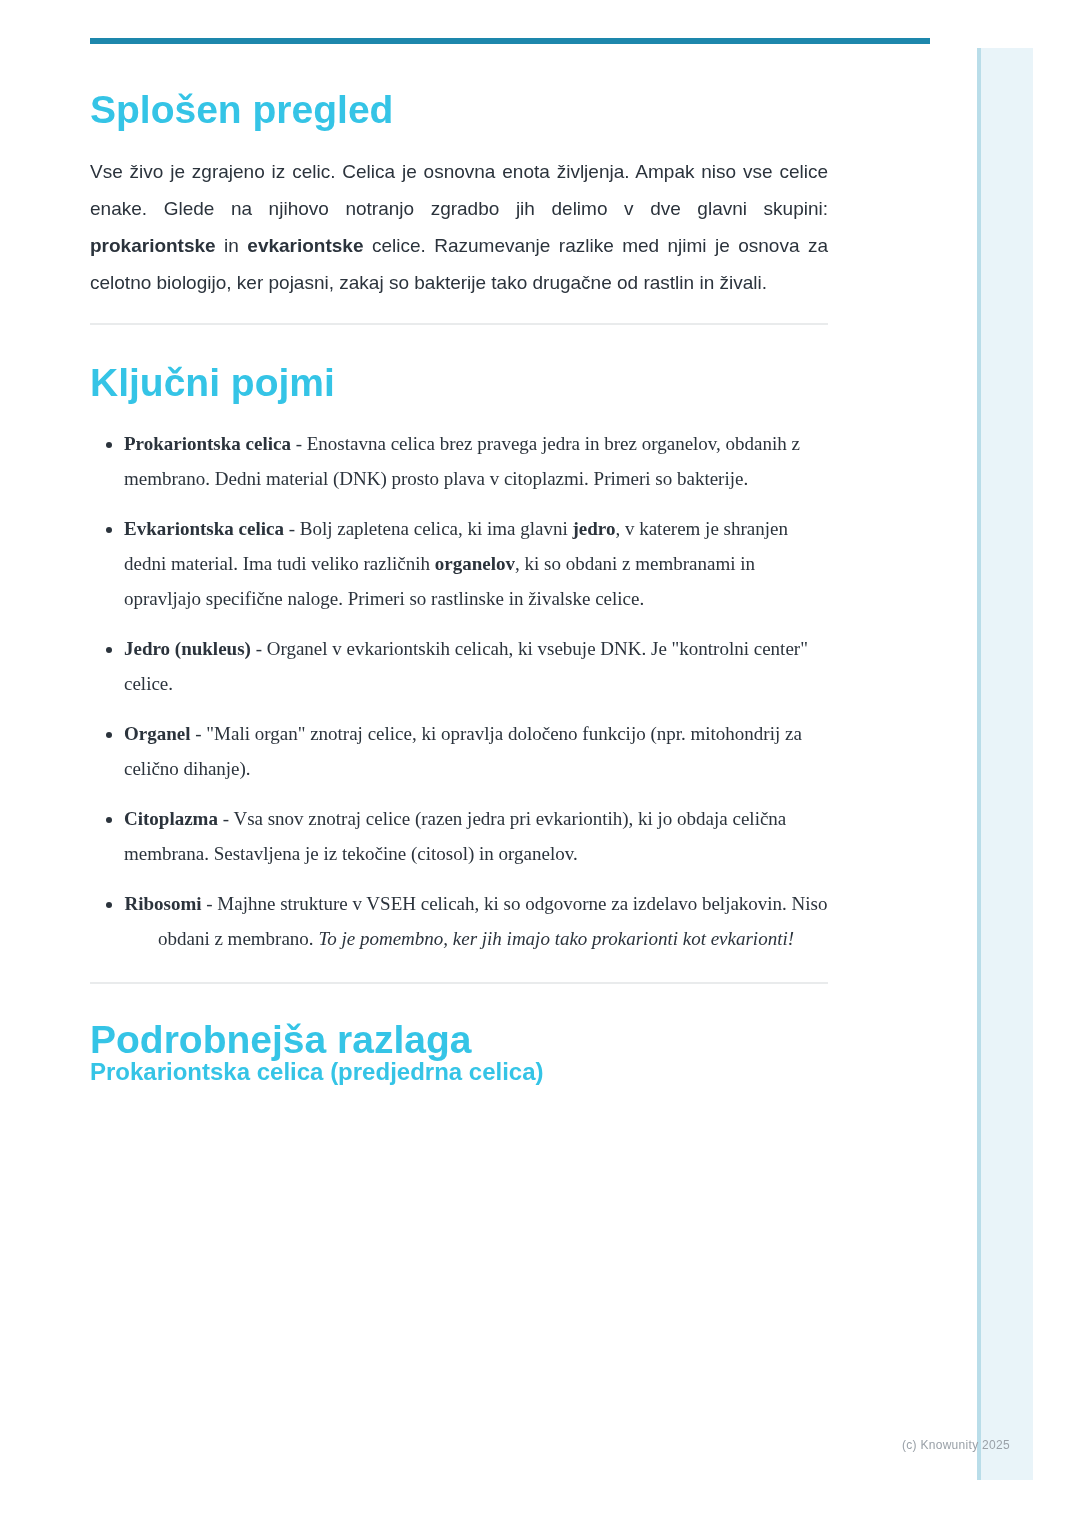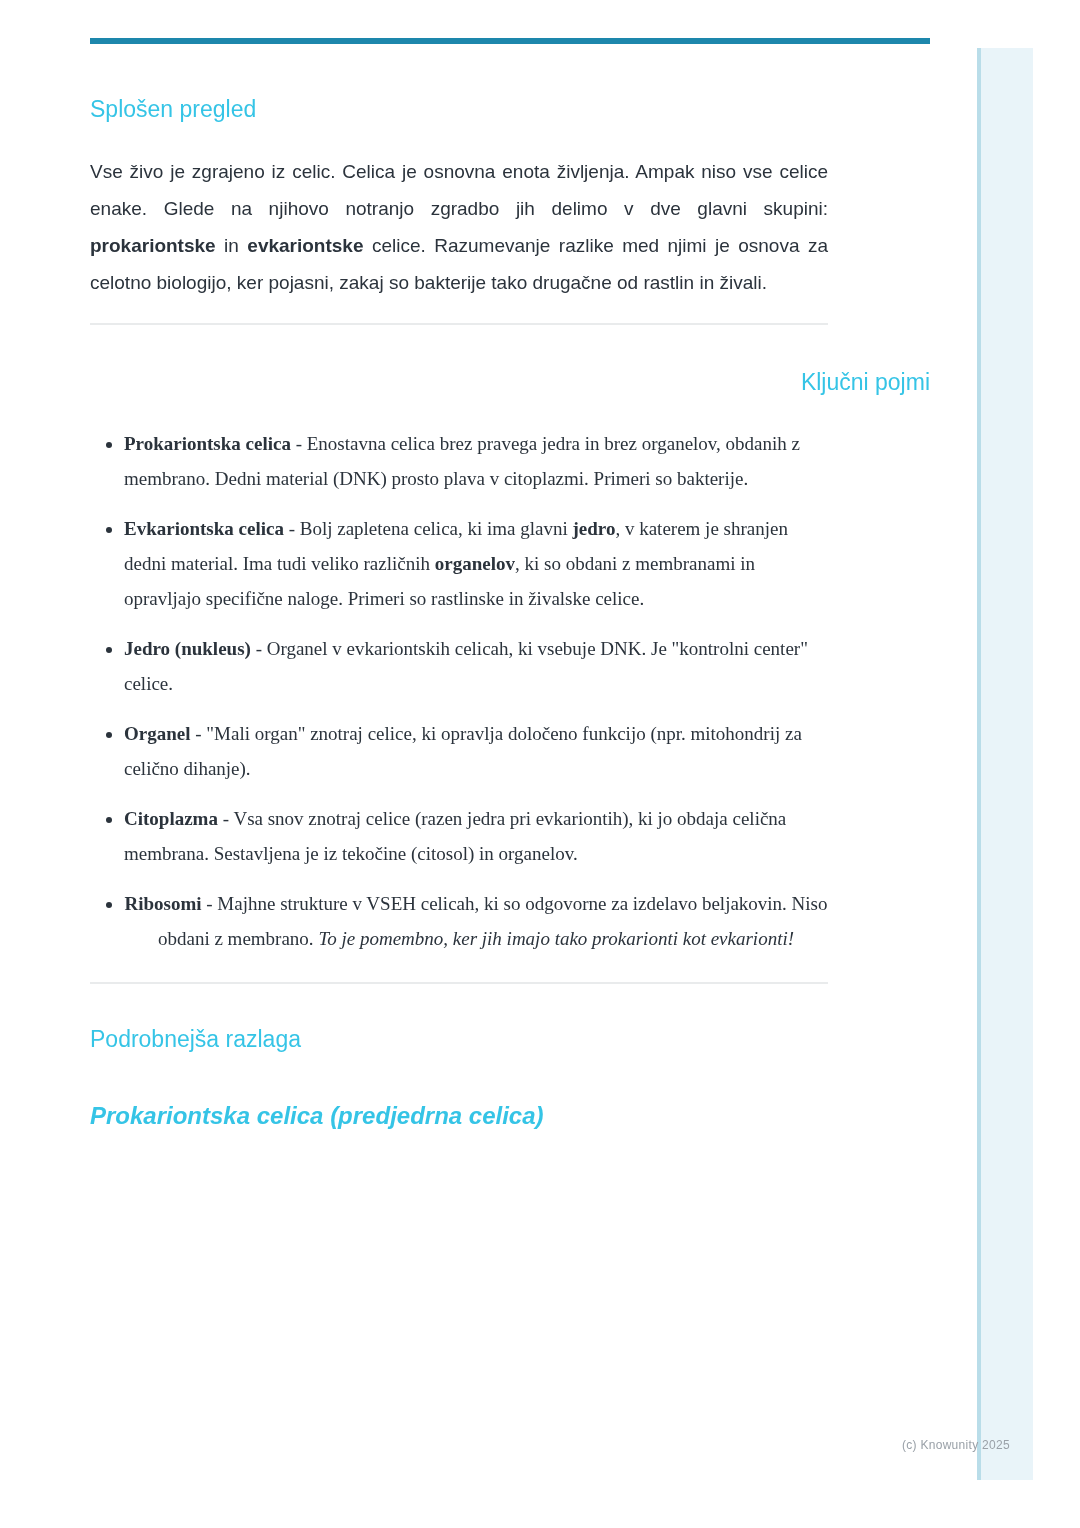--- a/index.html
+++ b/index.html
@@ -47,27 +47,27 @@
     color: var(--title);
   }
   .title-rule {
     margin-top: 38px;
     width: 840px;
     height: 6px;
     background: var(--title);
     border: none;
   }
   h2.section-heading {
-    font-size: 23px;
+    font-size: 39px;
     line-height: 35px;
-    font-weight: 400;
+    font-weight: 700;
     color: var(--heading);
   }
   .mt-overview { margin-top: 48px; }
-  .mt-key { margin-top: 40px; text-align: right; }
+  .mt-key { margin-top: 40px; }
   .mt-details { margin-top: 38px; }
   p.lead {
     margin-top: 26px;
     width: 738px;
     font-size: 19px;
     line-height: 37px;
     text-align: justify;
   }
   .divider {
     margin-top: 22px;
@@ -84,26 +84,24 @@
     font-family: Liberation Serif, serif;
   }
   ul.concepts li {
     font-size: 19px;
     line-height: 35px;
     margin-bottom: 15px;
   }
   ul.concepts li::marker { color: var(--body_text); }
   ul.concepts li:last-child { margin-bottom: 0; text-align: center; }
   h3.subsection-heading {
-    margin-top: 44px;
     font-size: 24px;
     line-height: 30px;
     font-weight: 700;
     color: var(--heading);
-    font-style: italic;
   }
   .b { font-weight: 700; }
   .i { font-style: italic; }
   .watermark {
     position: absolute;
     top: 1438px;
     right: 70px;
     font-size: 12px;
     letter-spacing: 0.3px;
     color: var(--watermark);

